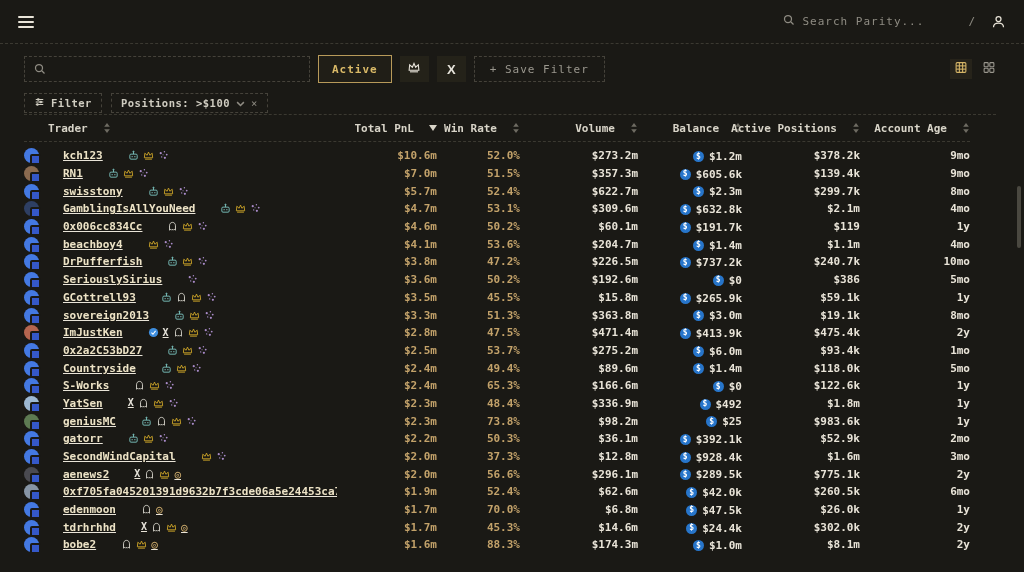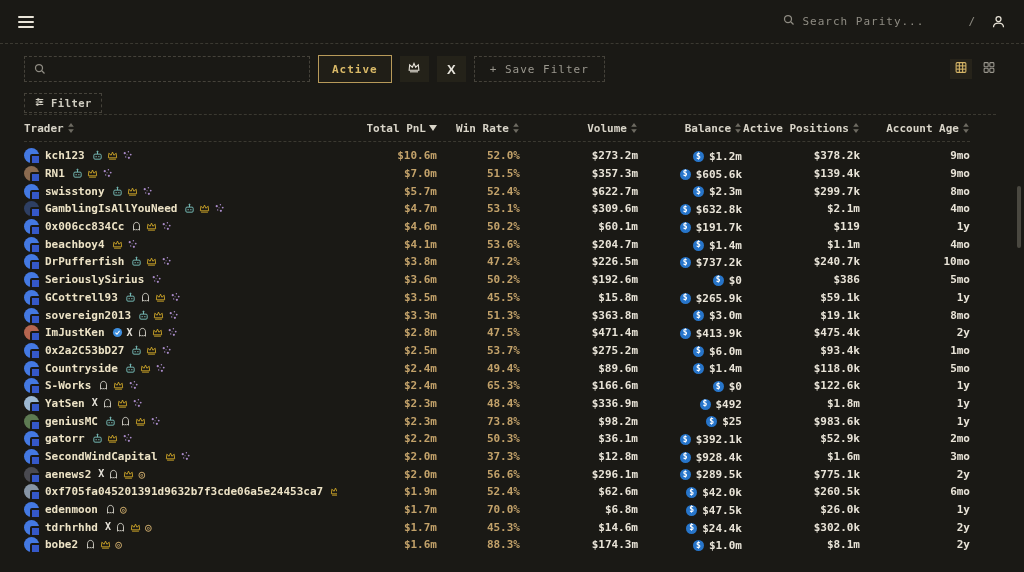--- a/index.html
+++ b/index.html
@@ -33,28 +33,28 @@
 
   
   .filterbar { margin:10px 24px 0; display:flex; gap:9px; }
   .chip { height:20px; border:1px dashed #45423a; display:flex; align-items:center; gap:6px; padding:0 9px; font-size:10.5px; font-weight:700; color:#cfccc0; letter-spacing:0.5px; cursor:pointer; }
   .chip .x { color:#8f8c83; font-weight:400; cursor:pointer; }
 
   
   .table { position:absolute; left:24px; right:28px; top:114px; border-top:1px dashed #3b3931; padding-right:26px; }
   .thead, .trow { display:grid; grid-template-columns:1fr 100px 83px 118px 104px 118px 110px; align-items:center; }
   .thead { height:27px; border-bottom:1px dashed #3b3931; font-size:11px; font-weight:700; color:#d8d4c8; }
-  .th { display:flex; align-items:center; gap:3px; cursor:pointer; white-space:nowrap; }
+  .th { display:flex; align-items:center; gap:15px; cursor:pointer; white-space:nowrap;margin-left:24px; }
   .th.right { justify-content:flex-end; }
   .tbody { padding-top:5px; }
   .trow { height:17.7px; font-size:11px; cursor:pointer; }
   .cell.num { text-align:right; font-weight:700; white-space:nowrap; }
   .gold { color:#c3a26a; }
   .white { color:#e9e4d8; }
-  .trader { display:flex; align-items:center; gap:6px; overflow:hidden; white-space:nowrap; }
+  .trader { display:flex; align-items:center; gap:24px; overflow:hidden; white-space:nowrap;text-decoration:underline; }
   .tname { color:#ede3c6; font-weight:700; }
   .avatar { width:15px; height:15px; border-radius:50%; position:relative; flex:0 0 15px; }
   .avatar::after { content:''; position:absolute; right:-2px; bottom:-2px; width:7px; height:7px; border-radius:2px; background:#3558c8; border:2px solid #1a1915; }
   .badges { display:flex; align-items:center; gap:4px; margin-left:1px; }
   .bdg { display:inline-flex; align-items:center; }
   .xi { font-weight:700; color:#e6e3da; font-size:10px; line-height:1; }
   .disc { color:#c9a86a; font-size:11px; line-height:1; font-weight:700; }
   .coin { display:inline-flex; width:11px; height:11px; border-radius:50%; background:#2775ca; color:#fff; font-size:8px; font-weight:700; align-items:center; justify-content:center; margin-right:5px; line-height:1; }
   .balance-wrap { display:inline-flex; align-items:center; }
 
@@ -142,20 +142,29 @@
       <svg width="11" height="10" viewBox="0 0 24 24" fill="none" stroke="#cfccc0" stroke-width="2.5">
           <line x1="3" y1="6" x2="21" y2="6"></line>
           <line x1="3" y1="12" x2="21" y2="12"></line>
           <line x1="3" y1="18" x2="21" y2="18"></line>
           <circle cx="9" cy="6" r="2" fill="#cfccc0"></circle>
           <circle cx="15" cy="12" r="2" fill="#cfccc0"></circle>
           <circle cx="7" cy="18" r="2" fill="#cfccc0"></circle>
         </svg>
     </span>
     <span>Filter</span>
+  </div>
+  <div class="chip">
+    <span>Positions: &gt;$100</span>
+    <span>
+      <svg width="9" height="6" viewBox="0 0 12 8" fill="none" stroke="#8f8c83" stroke-width="2">
+          <path d="M1.5 1.5 L6 6 L10.5 1.5"></path>
+        </svg>
+    </span>
+    <span class="x">×</span>
   </div>
 </div>
 
 <div class="table">
   <div class="thead" id="thead">
       <div class="th">
         <span>Trader</span>
         <span class="bdg">
           <svg width="8" height="10" viewBox="0 0 8 12" fill="#6e6b62">
             <path d="M4 0 L7.4 4.6 H0.6 Z"></path>

